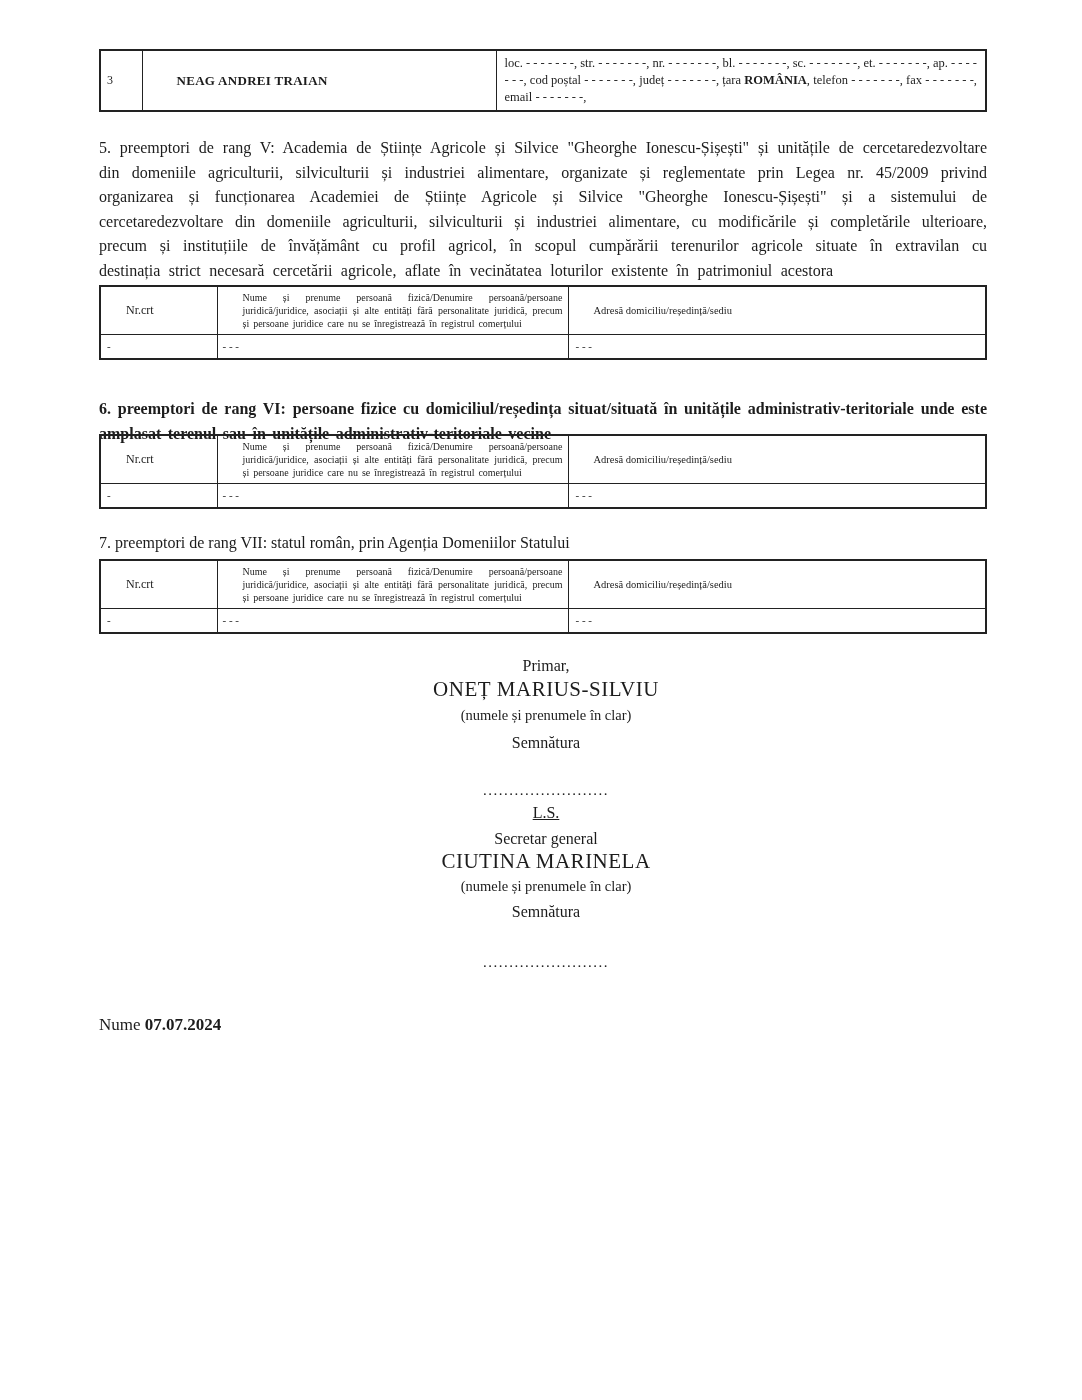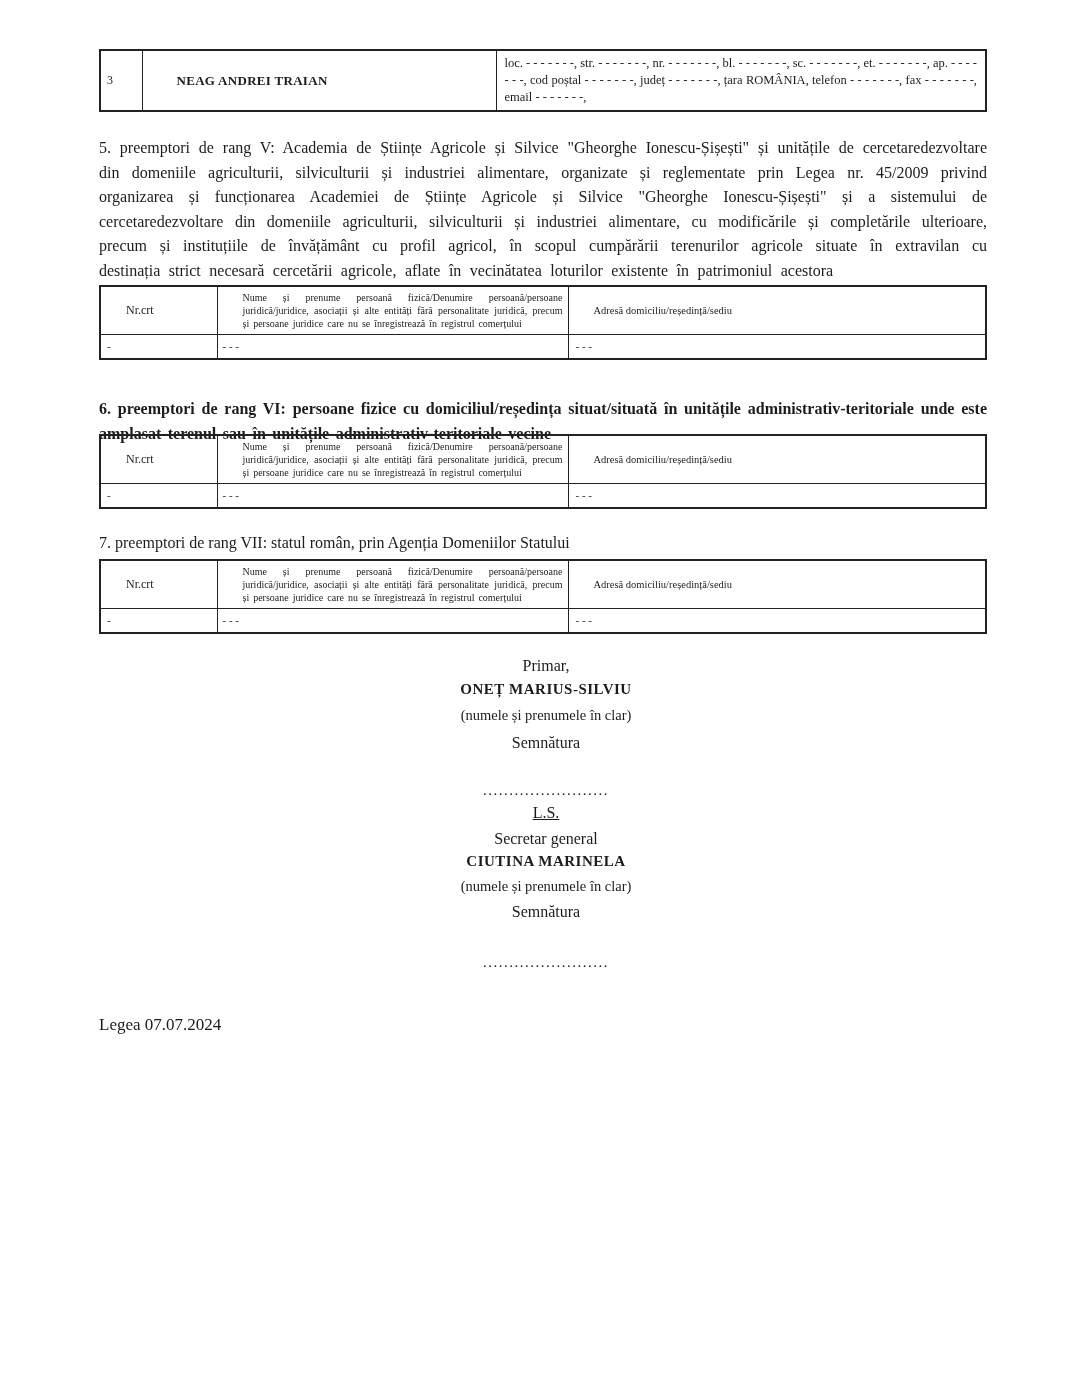--- a/index.html
+++ b/index.html
@@ -27,21 +27,21 @@
     border: 2px solid #222222;
   }
   .top-table td {
     border: 1px solid #222222;
     vertical-align: middle;
     padding: 3px 6px;
   }
   .top-table .col-num   { width: 42px;  font-size: 12px; }
   .top-table .col-name  { width: 354px; font-size: 13px; font-weight: bold; letter-spacing: 0.3px; padding-left: 34px; }
   .top-table .col-addr  { width: 490px; font-size: 12.5px; line-height: 17px; text-align: justify; padding: 4px 8px; }
-  .bold { font-weight: normal; }
+  .bold { font-weight: bold; }
 
   
   .para {
     position: absolute;
     left: 99px;
     width: 888px;
     font-size: 16px;
     line-height: 24.5px;
     text-align: justify;
     word-spacing: 4.5px;
@@ -77,21 +77,21 @@
     width: 886px;
     height: 330px;
   }
   .sig-line {
     position: absolute;
     left: 0; width: 100%;
     text-align: center;
     line-height: 25px;
     font-size: 16px;
   }
-  .sig-name { font-weight: bold; font-size: 15px; letter-spacing: 0.5px; }
+  .sig-name { font-weight: normal; font-size: 21px; letter-spacing: 0.5px; }
   .sig-note { font-size: 14.5px; }
   .sig-dots { letter-spacing: 1.5px; font-size: 15px; }
   .l1  { top: 0px; }
   .l2  { top: 24px; }
   .l3  { top: 50px; }
   .l4  { top: 77px; }
   .l5  { top: 125px; }
   .l6  { top: 147px; text-decoration: underline; }
   .l7  { top: 173px; }
   .l8  { top: 196px; }
@@ -179,15 +179,15 @@
     <div class="sig-line l4">Semnătura</div>
     <div class="sig-line l5 sig-dots">........................</div>
     <div class="sig-line l6">L.S.</div>
     <div class="sig-line l7">Secretar general</div>
     <div class="sig-line l8 sig-name">CIUTINA MARINELA</div>
     <div class="sig-line l9 sig-note">(numele și prenumele în clar)</div>
     <div class="sig-line l10">Semnătura</div>
     <div class="sig-line l11 sig-dots">........................</div>
   </div>
 
-  <div class="date-line"><span>Legea </span><span class="bold">07.07.2024</span></div>
+  <div class="date-line"><span>Nume </span><span class="bold">07.07.2024</span></div>
 
 </div>
 
 </body></html>

